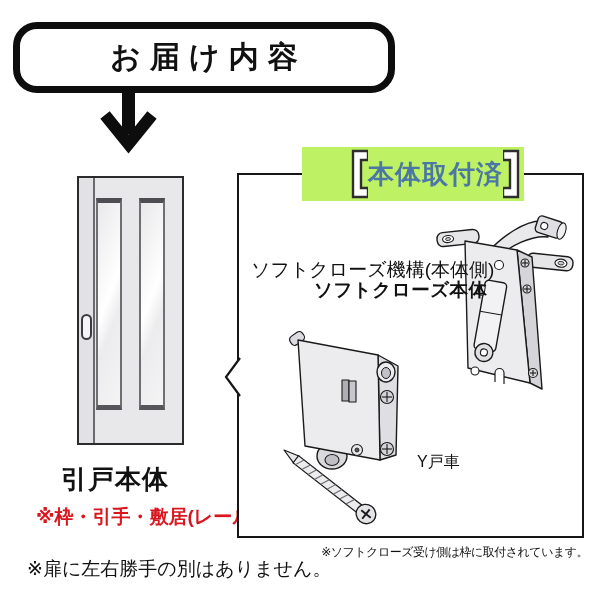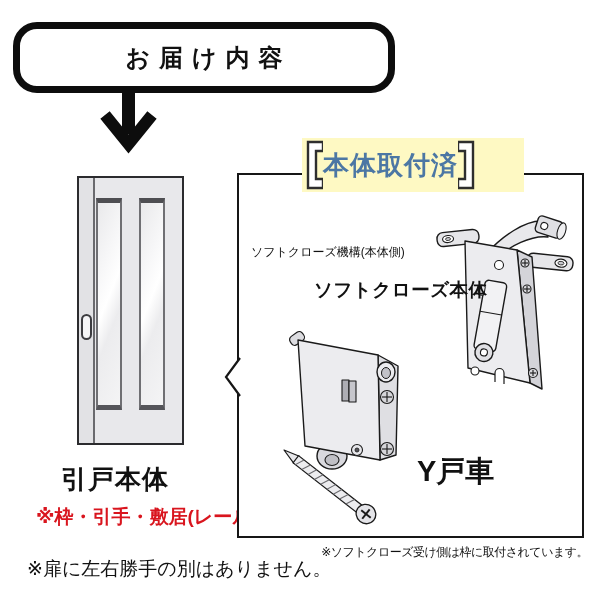--- a/index.html
+++ b/index.html
@@ -6,21 +6,21 @@
   .stage{
     position:relative;width:600px;height:600px;background:#fff;overflow:hidden;
     font-family:"Liberation Sans","DejaVu Sans",sans-serif;color:#111;
   }
   
   .title-bubble{
     position:absolute;left:13px;top:22px;width:382px;height:71px;
     border:7px solid #0d0d0d;border-radius:24px;box-sizing:border-box;
     display:flex;align-items:center;justify-content:center;background:#fff;
   }
-  .title-bubble span{font-size:24px;font-weight:bold;letter-spacing:9px;padding-left:9px;}
+  .title-bubble span{font-size:30px;font-weight:bold;letter-spacing:9px;padding-left:9px;}
   .arrow-svg{position:absolute;left:95px;top:82px;}
   
   .door{
     position:absolute;left:77px;top:176px;width:107px;height:269px;
     background:#e8e8eb;border:2px solid #2b2b2e;box-sizing:border-box;
   }
   .door-edge{position:absolute;left:0;top:0;bottom:0;width:14px;background:#e2e2e5;border-right:2px solid #6a6a6e;}
   .door-handle{position:absolute;left:2px;top:136px;width:7px;height:22px;border:2px solid #3c3c40;border-radius:6px;background:#f5f5f7;}
   .glass{
     position:absolute;top:20px;height:212px;box-sizing:border-box;
@@ -32,29 +32,29 @@
   .glass-right{left:60px;width:26px;}
   .door-label{position:absolute;left:61px;top:462px;font-size:26px;font-weight:bold;letter-spacing:1px;}
   .red-line{position:absolute;font-size:19px;font-weight:bold;color:var(--red,#d9151e);}
   .red-line-1{left:36px;top:504px;}
   .red-line-2{left:54px;top:528px;}
   .black-note{position:absolute;left:27px;top:556px;font-size:19px;font-weight:normal;}
   
   .panel-box{position:absolute;left:237px;top:173px;width:347px;height:365px;border:2px solid #161616;box-sizing:border-box;background:#fff;}
   .notch-svg{position:absolute;left:222px;top:356px;z-index:2;}
   .badge{
-    position:absolute;left:302px;top:138px;width:222px;height:54px;background:#fef9c3;z-index:3;
-    display:flex;align-items:center;justify-content:flex-start;
+    position:absolute;left:302px;top:147px;width:222px;height:54px;background:#bef264;z-index:3;
+    display:flex;align-items:center;justify-content:flex-end;
   }
   .badge-text{font-size:26px;font-weight:bold;color:var(--badge-blue,#4c77a4);letter-spacing:1px;}
-  .sc-caption-small{position:absolute;left:251px;top:244px;font-size:12px;z-index:2;}
+  .sc-caption-small{position:absolute;left:251px;top:257px;font-size:19px;z-index:2;}
   .sc-caption-large{position:absolute;left:274px;top:277px;font-size:18.5px;font-weight:bold;letter-spacing:.5px;z-index:2;margin-left:40px;}
   .soft-close-svg{position:absolute;left:435px;top:213px;z-index:1;}
   .roller-svg{position:absolute;left:272px;top:330px;z-index:1;}
-  .roller-label{position:absolute;left:417px;top:452px;font-size:29px;font-weight:bold;}
+  .roller-label{position:absolute;left:417px;top:452px;font-size:16px;font-weight:normal;}
   .panel-footnote{position:absolute;left:296px;top:544px;width:292px;text-align:right;font-size:12px;letter-spacing:-.5px;}
 </style>
 </head>
 <body>
 
 <div class="stage">
 
   <div class="title-bubble">
     <span>お届け内容</span>
   </div>

